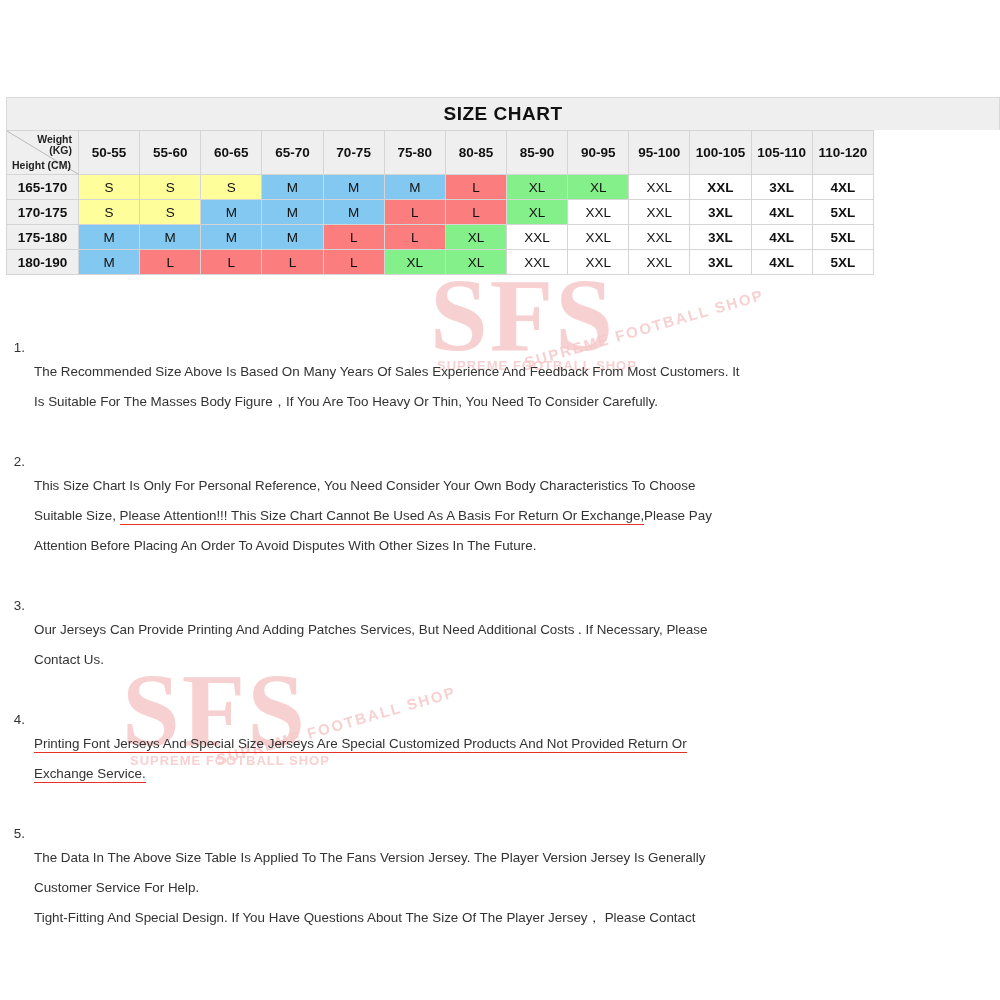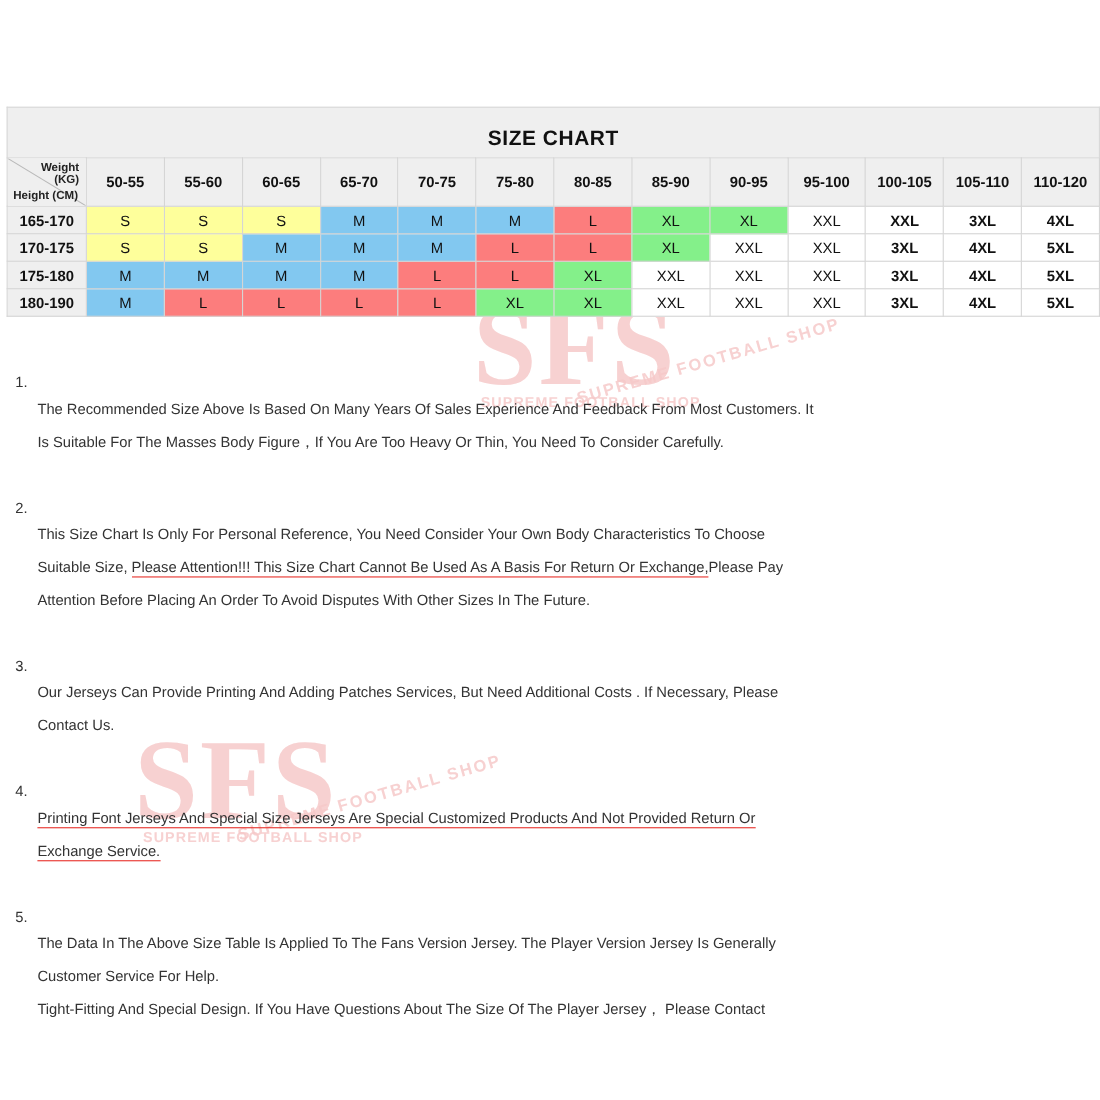--- a/index.html
+++ b/index.html
@@ -53,26 +53,26 @@
     z-index: 10;
   }
   .title-bar {
     background: #efefef;
     border: 1px solid #d9d9d9;
     border-bottom: none;
     text-align: center;
     font-size: 19px;
     font-weight: bold;
     color: #111;
-    padding: 18px 0 5px 0;
+    padding: 5px 0 5px 0;
     letter-spacing: .5px;
   }
   table.size {
     border-collapse: collapse;
-    width: 994px;
+    width: 868px;
     table-layout: fixed;
     background: #fff;
     padding-left: 39px;
   }
   table.size td, table.size th {
     border: 1px solid #d5d5d5;
     text-align: center;
     vertical-align: middle;
     font-size: 13.5px;
     color: #111;

